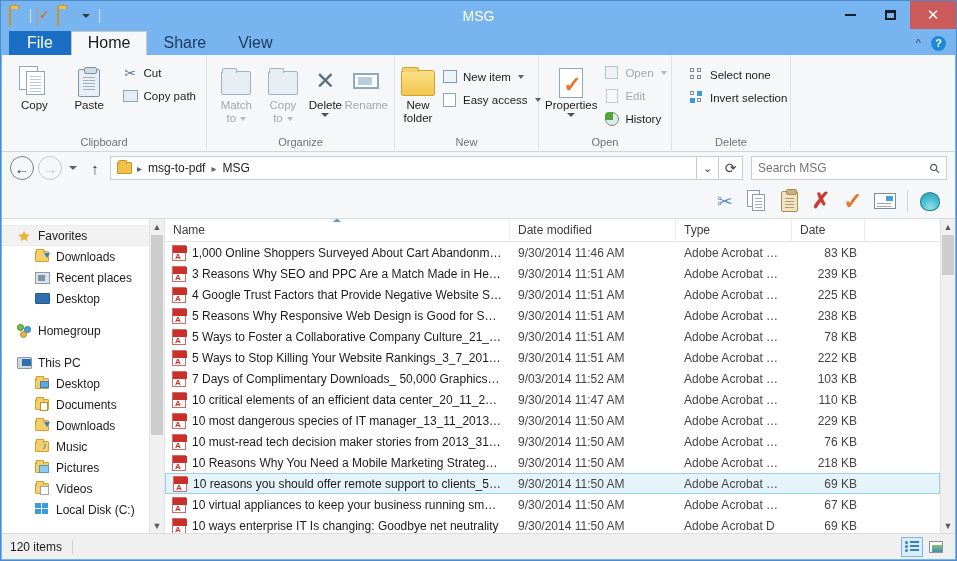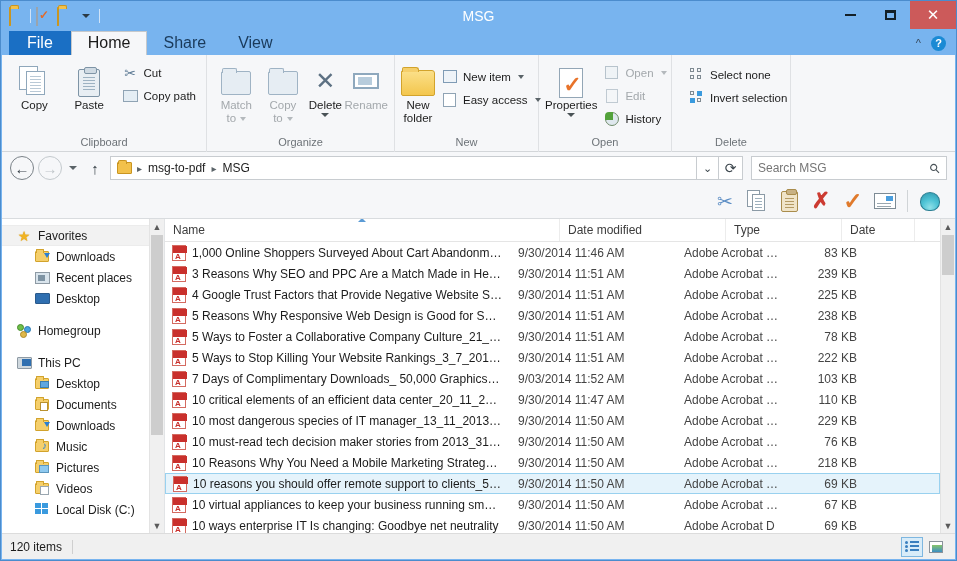--- a/index.html
+++ b/index.html
@@ -214,21 +214,21 @@
                     font-size:9px; color:#5a5a5a; cursor:pointer; }
   .vscroll .arrow.bot { position:absolute; bottom:0; left:0; right:0; }
   .vscroll .thumb { position:absolute; left:1px; right:1px; background:#cdcdcd; cursor:pointer; }
 
   
   #filepane { flex:1; position:relative; overflow:hidden; background:#fff; }
   #colheader { height:23px; display:flex; border-bottom:1px solid #e5e5e5; background:#fff;
                font-size:12px; color:#3c3c3c; position:relative; }
   .col { display:flex; align-items:center; padding:0 8px; border-right:1px solid #ececec;
          cursor:pointer; position:relative; }
-  .col.name { width:395px; }
+  .col.name { width:345px; }
   .col.date { width:166px; }
   .col.type { width:116px; }
   .col.size { width:73px; justify-content:flex-end; }
   .sortarrow { position:absolute; left:50%; top:-1px; margin-left:-4px; width:0;height:0;
                border-left:4px solid transparent;border-right:4px solid transparent;border-bottom:4px solid #5b9bd5;}
   #rows { position:absolute; top:23px; left:0; right:15px; bottom:0; overflow:hidden; }
   .row { height:21px; display:flex; align-items:center; font-size:12px; color:#1c1c1c; }
   .row.sel { background:#e5f3fb; border:1px solid #99d1ef; height:21px; }
   .cell { padding:0 8px; overflow:hidden; white-space:nowrap; text-overflow:ellipsis; }
   .cell.name { width:345px; display:flex; align-items:center; gap:6px; padding-left:7px; }

